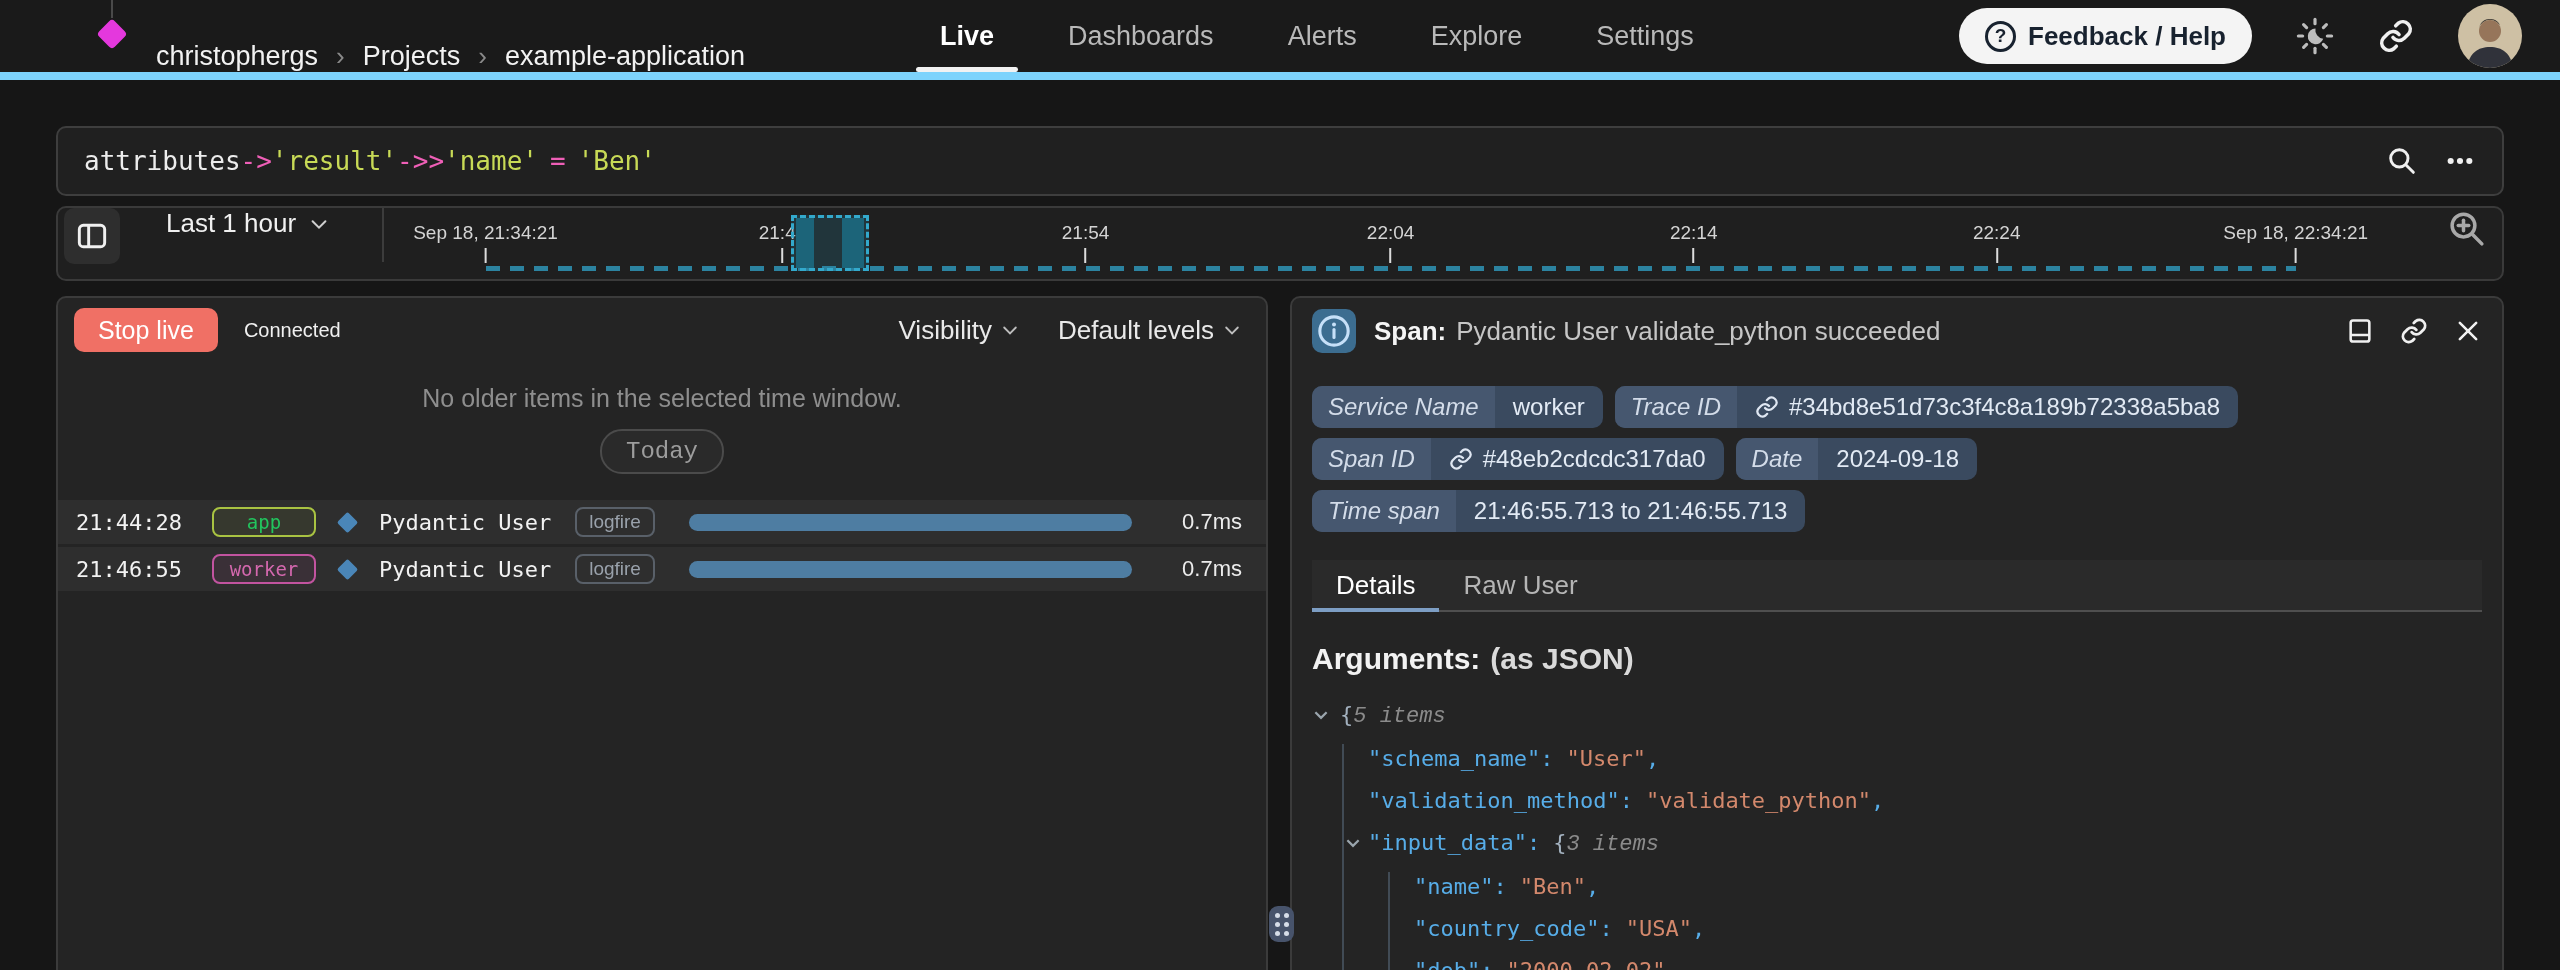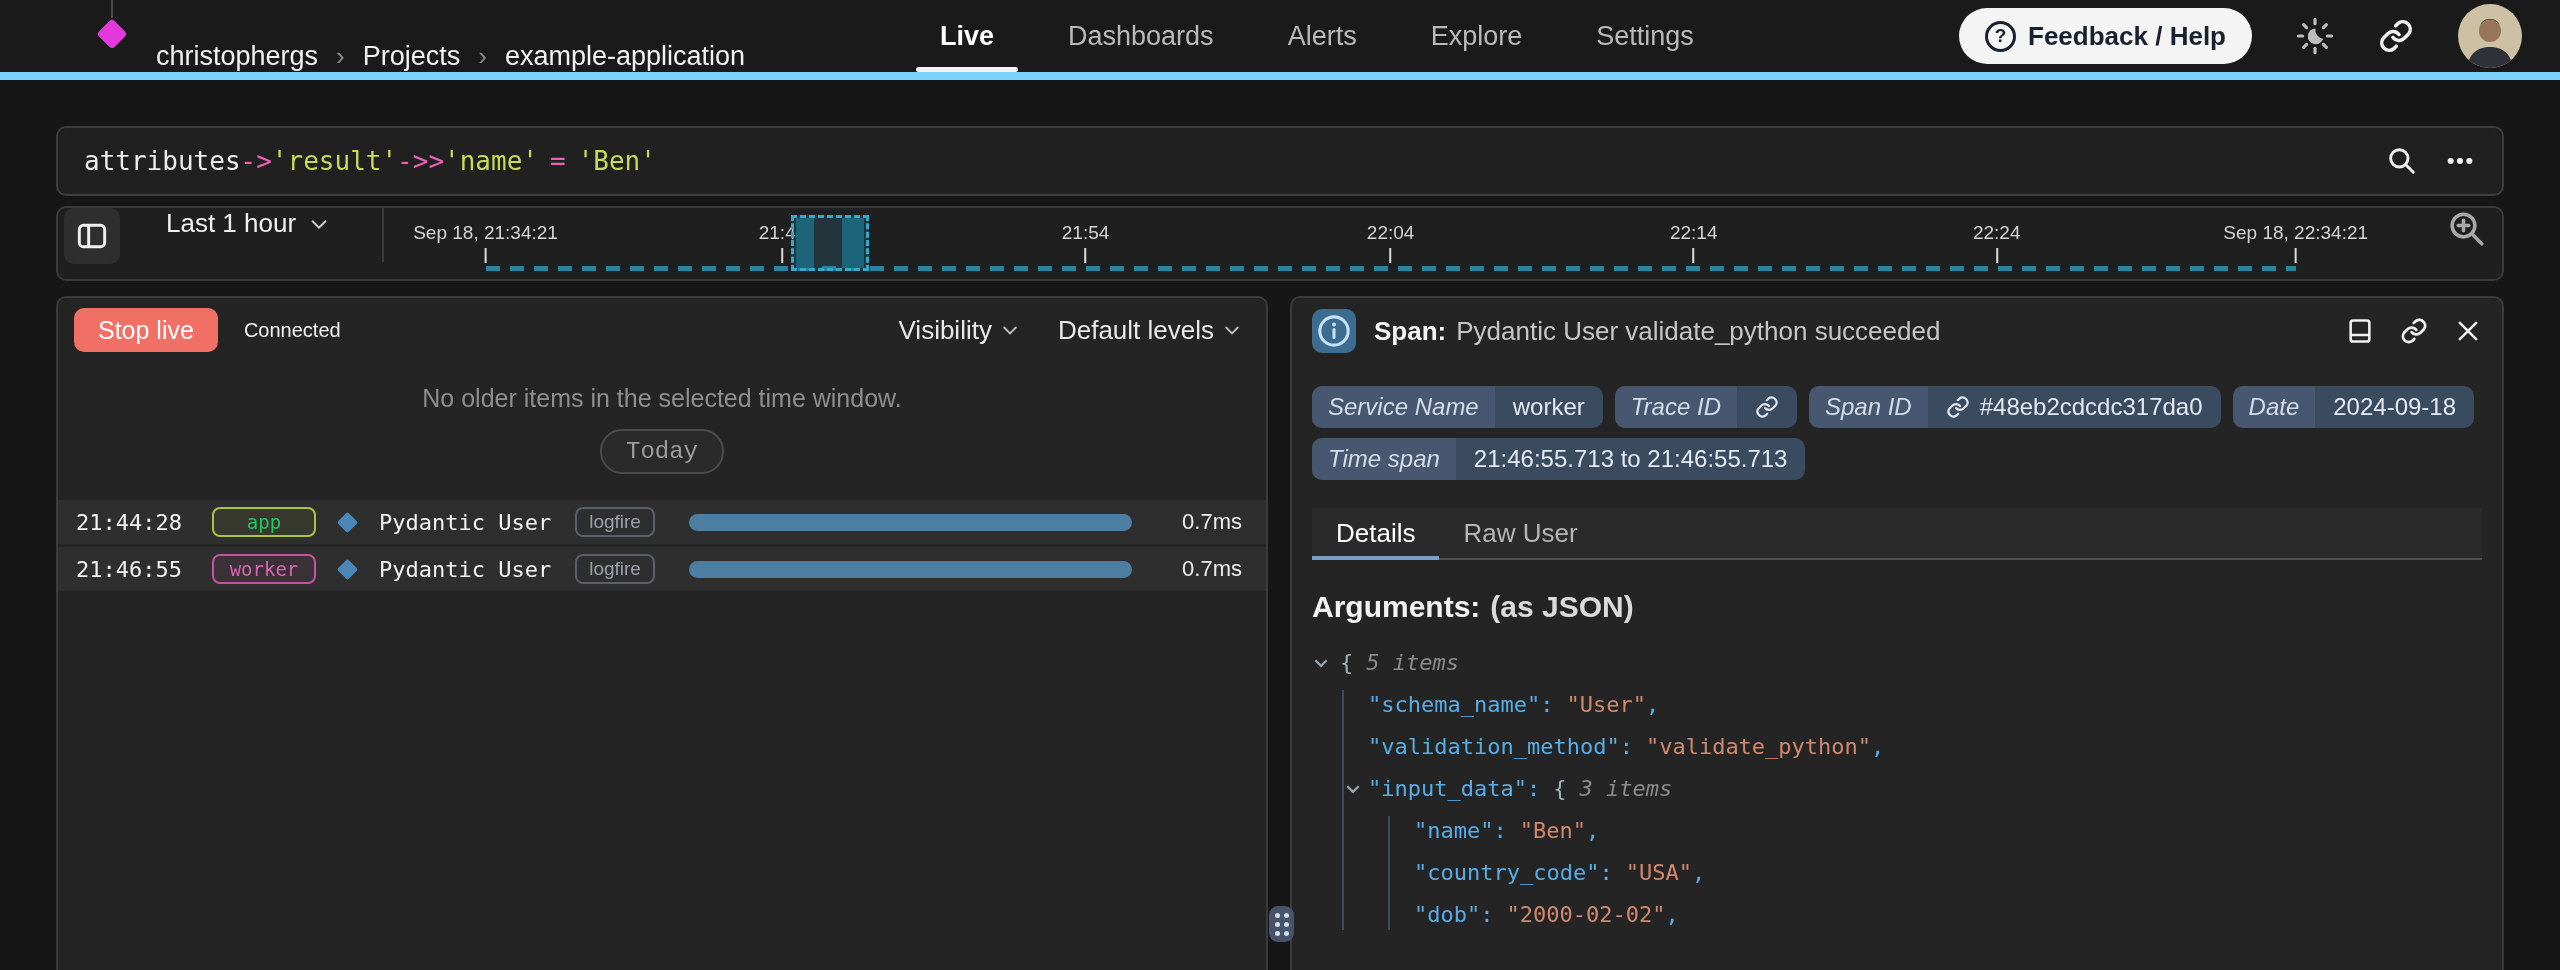--- a/index.html
+++ b/index.html
@@ -132,21 +132,21 @@
   .jb1{ position:relative;}
   .jb1::before{ content:''; position:absolute; left:30px; top:6px; bottom:6px; width:2px; background:#414b55;}
   .jb1 > .jline{ padding-left:56px;}
   .jl-obj .caret{ left:32px;}
   .jb2{ position:relative;}
   .jb2::before{ content:''; position:absolute; left:76px; top:6px; bottom:6px; width:2px; background:#414b55;}
   .jb2 > .jline{ padding-left:102px;}
   .jkey{ color:#57ade8;}
   .jval{ color:#d3886c; margin-left:13px;}
   .jpunc{ color:#57ade8;}
-  .jdim{ color:#8b8b8b; font-style:italic; margin-left:13px;}
+  .jdim{ color:#8b8b8b; font-style:italic; font-family:Liberation Mono, monospace;}
   .jbrace{ color:#a3b1bf;}
   .jbrace.open{ margin-left:13px;}
 
   
   .grip{ position:absolute; left:1269px; top:906px; width:25px; height:36px; background:#47536b; border-radius:9px;
     display:grid; grid-template-columns:repeat(2, 5px); grid-auto-rows:5px; gap:4px; place-content:center; cursor:col-resize;}
   .grip i{ width:5px; height:5px; border-radius:50%; background:#d6dde8;}
 </style>
 </head>
 <body>
@@ -401,20 +401,21 @@
     </div>
     <div class="attr">
       <span class="lab">Trace ID</span>
       <span class="val">
         <span class="chain">
           <svg width="24" height="24" viewBox="0 0 24 24" fill="none" stroke="currentColor" stroke-width="2.2" stroke-linecap="round" stroke-linejoin="round">
             <path d="M10 13a5 5 0 0 0 7.5.5l3-3a5 5 0 0 0-7-7l-1.7 1.7"></path>
             <path d="M14 11a5 5 0 0 0-7.5-.5l-3 3a5 5 0 0 0 7 7l1.7-1.7"></path>
           </svg>
         </span>
+        <span>#34bd8e51d73c3f4c8a189b72338a5ba8</span>
       </span>
     </div>
     <div class="attr">
       <span class="lab">Span ID</span>
       <span class="val">
         <span class="chain">
           <svg width="24" height="24" viewBox="0 0 24 24" fill="none" stroke="currentColor" stroke-width="2.2" stroke-linecap="round" stroke-linejoin="round">
             <path d="M10 13a5 5 0 0 0 7.5.5l3-3a5 5 0 0 0-7-7l-1.7 1.7"></path>
             <path d="M14 11a5 5 0 0 0-7.5-.5l-3 3a5 5 0 0 0 7 7l1.7-1.7"></path>
           </svg>

